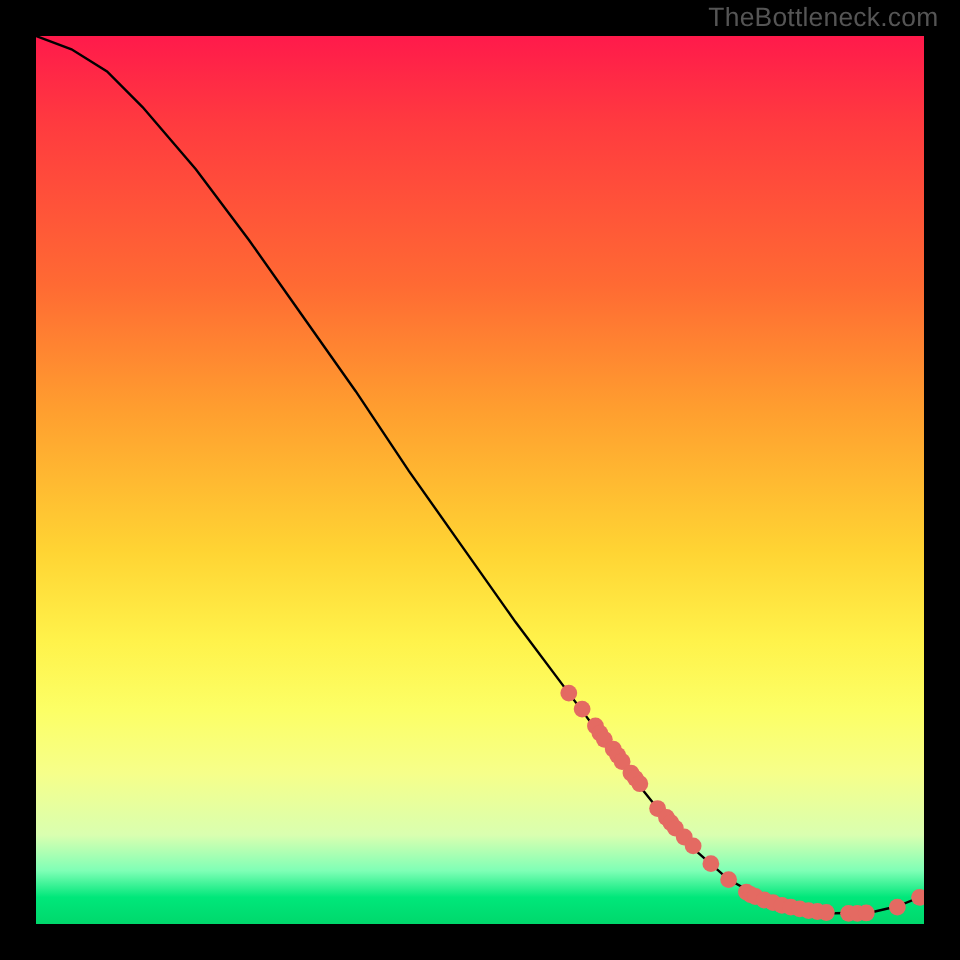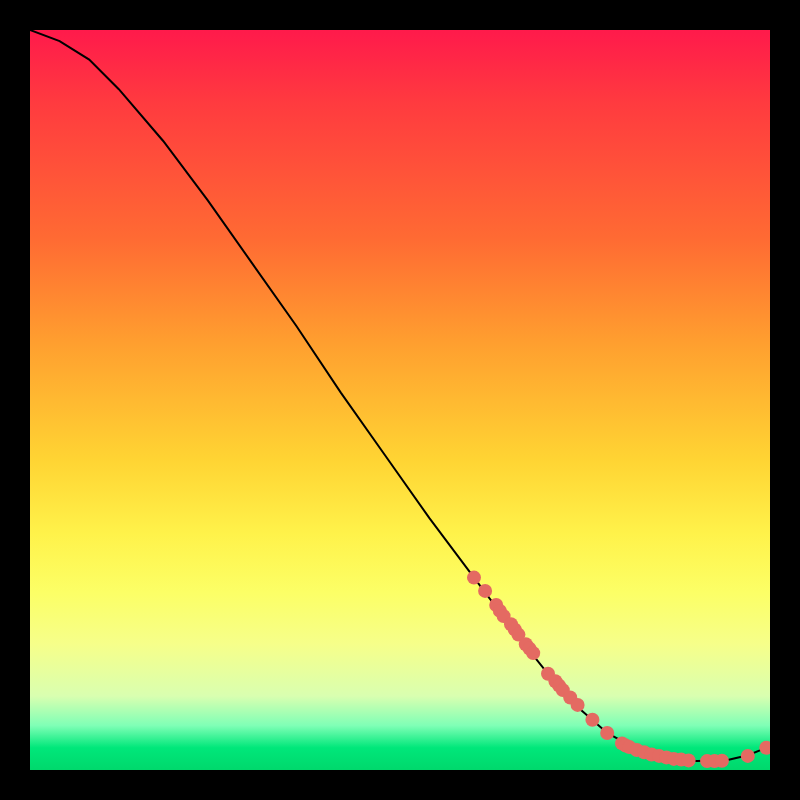--- a/index.html
+++ b/index.html
@@ -56,20 +56,21 @@
     width: 740px;
     height: 740px;
     pointer-events: none;
   }
 </style>
 </head>
 <body>
 
 <div class="frame">
 
+  <div class="watermark">TheBottleneck.com</div>
 
   <div class="plot-area">
 
     <svg class="curve" viewBox="0 0 740 740" preserveAspectRatio="none">
       <path id="curve-path" d="M0.0 0.0 L29.6 11.1 L59.2 29.6 L88.8 59.2 L133.2 111.0 L177.6 170.2 L222.0 233.1 L266.4 296.0 L310.8 362.6 L355.2 425.5 L399.6 488.4 L444.0 547.6 L488.4 606.8 L518.0 643.8 L547.6 677.1 L577.2 703.0 L606.8 719.3 L636.4 728.2 L666.0 731.1 L695.6 730.4 L717.8 725.2 L740.0 716.3" fill="none" stroke="#000" stroke-width="2"></path>
     </svg>
 
     <svg class="dots" viewBox="0 0 740 740" preserveAspectRatio="none">
       <g id="dots-group">
           <circle cx="444.0" cy="547.6" r="7" fill="#e46a62"></circle>

